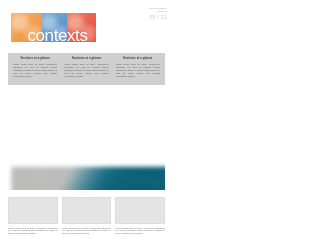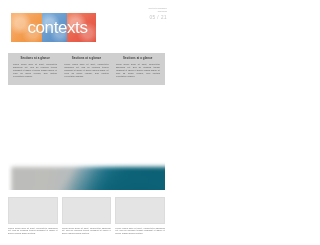--- a/index.html
+++ b/index.html
@@ -22,21 +22,21 @@
   .logo-block { height:100%; position:relative; }
   .lb-1 { width:36%; background:linear-gradient(135deg,#f9b77a 0%,#f39c4e 55%,#ef8f3c 100%); }
   .lb-2 { width:30%; background:linear-gradient(135deg,#7fb0db 0%,#6397ca 60%,#5c90c6 100%); }
   .lb-3 { width:34%; background:linear-gradient(135deg,#ef8563 0%,#e8604c 55%,#e25340 100%); }
   .logo-block::after {
     content:""; position:absolute; inset:0;
     background:radial-gradient(circle at 30% 35%, rgba(255,255,255,.34) 0 16%, rgba(255,255,255,0) 40%),
                radial-gradient(circle at 72% 70%, rgba(255,255,255,.26) 0 14%, rgba(255,255,255,0) 38%);
   }
   .logo-word {
-    position:absolute; left:0; top:0; width:85px; height:29px;
+    position:absolute; left:0; top:8px; width:85px; height:29px;
     display:flex; align-items:center; justify-content:center;
     color:#ffffff; font-size:17px; font-weight:400;
     letter-spacing:-0.4px; line-height:1;
     text-shadow:0 0 1px rgba(0,0,0,.10);
     z-index:3;
     padding-left:8px;
   }
 
   .header-meta {
     position:absolute; right:6px; top:7px;

